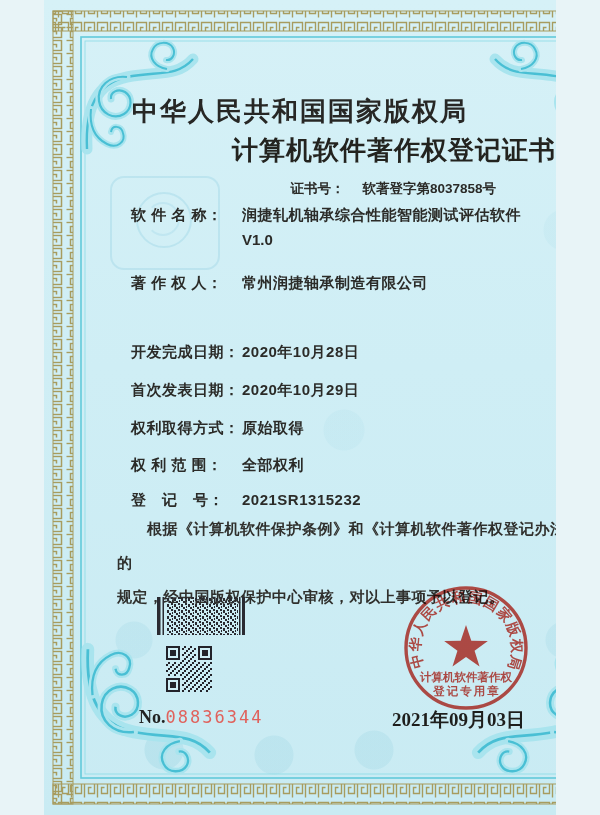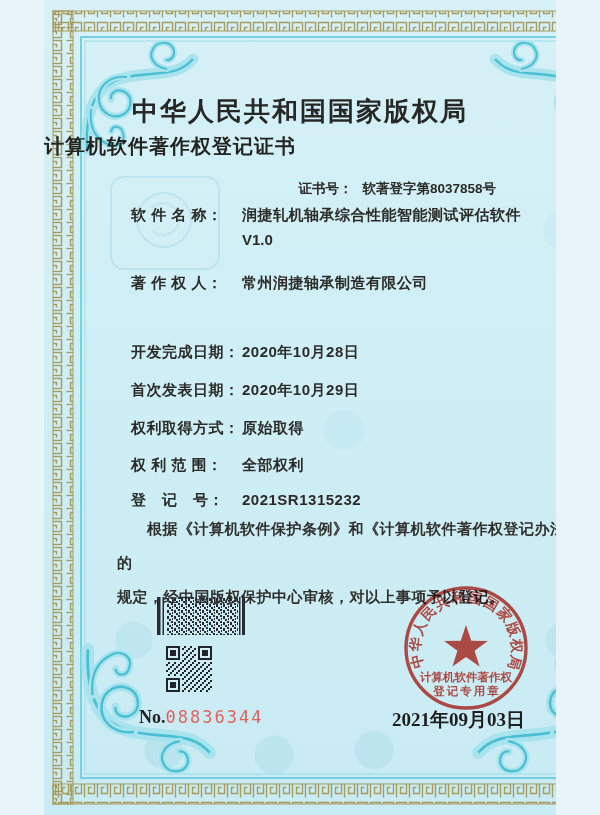--- a/index.html
+++ b/index.html
@@ -16,29 +16,29 @@
       radial-gradient(circle at 520px 230px, rgba(140,205,222,.10) 15px, rgba(140,205,222,.10) 20px, transparent 21px),
       linear-gradient(180deg,#d6f1f7 0%,#cfeef5 45%,#c9ebf3 100%);
   }
   .abs{position:absolute;}
   .org-title{
     left:0;right:0;top:94px;text-align:center;
     font-family:"Liberation Serif",serif;font-weight:700;
     font-size:26px;letter-spacing:2px;color:#272725;
   }
   .cert-title{
-    left:0;right:0;top:133px;text-align:left;
+    left:0;right:0;top:133px;text-align:right;
     font-family:"Liberation Serif",serif;font-weight:700;
-    font-size:20px;letter-spacing:1px;color:#23231f;
+    font-size:26px;letter-spacing:1px;color:#23231f;
   }
   .cert-no{
     right:60px;top:180px;font-size:13.5px;font-weight:700;color:#2b2b28;
     font-family:"Liberation Sans",sans-serif;
   }
-  .cert-no .lbl{margin-right:10px;}
+  .cert-no .lbl{margin-right:18px;}
   .field{left:87px;font-size:15px;color:#2b2b28;font-weight:700;}
   .field .lbl{display:inline-block;width:111px;letter-spacing:.5px;}
   .field .val{letter-spacing:.5px;}
   .val2{left:198px;font-size:15px;font-weight:700;color:#2b2b28;}
   .statement{left:73px;width:465px;font-size:15px;line-height:34px;
     font-weight:600;color:#30302d;letter-spacing:.5px;}
   .statement .l1{text-indent:30px;}
   .serial{left:95px;top:707px;font-size:18px;color:#222;}
   .serial .no{font-family:"Liberation Serif",serif;font-weight:700;}
   .serial .num{font-family:"DejaVu Sans Mono",monospace;color:#e0625c;letter-spacing:2px;font-size:17px;}

